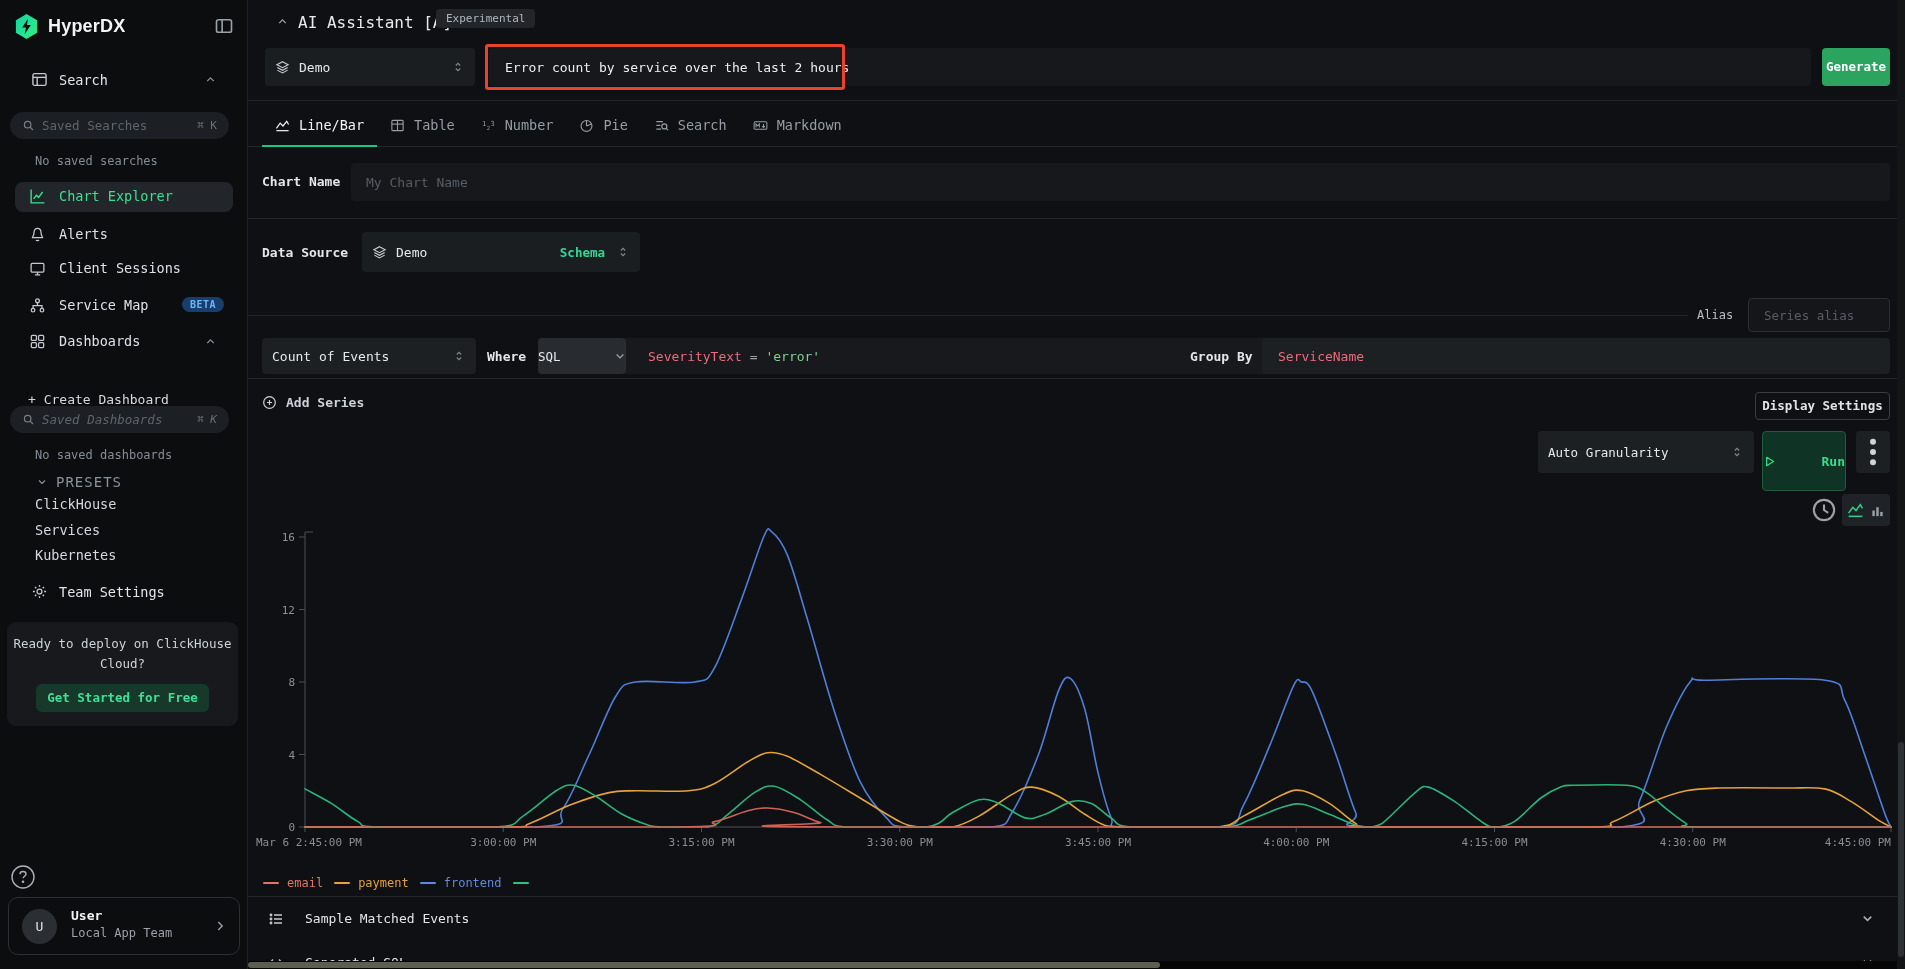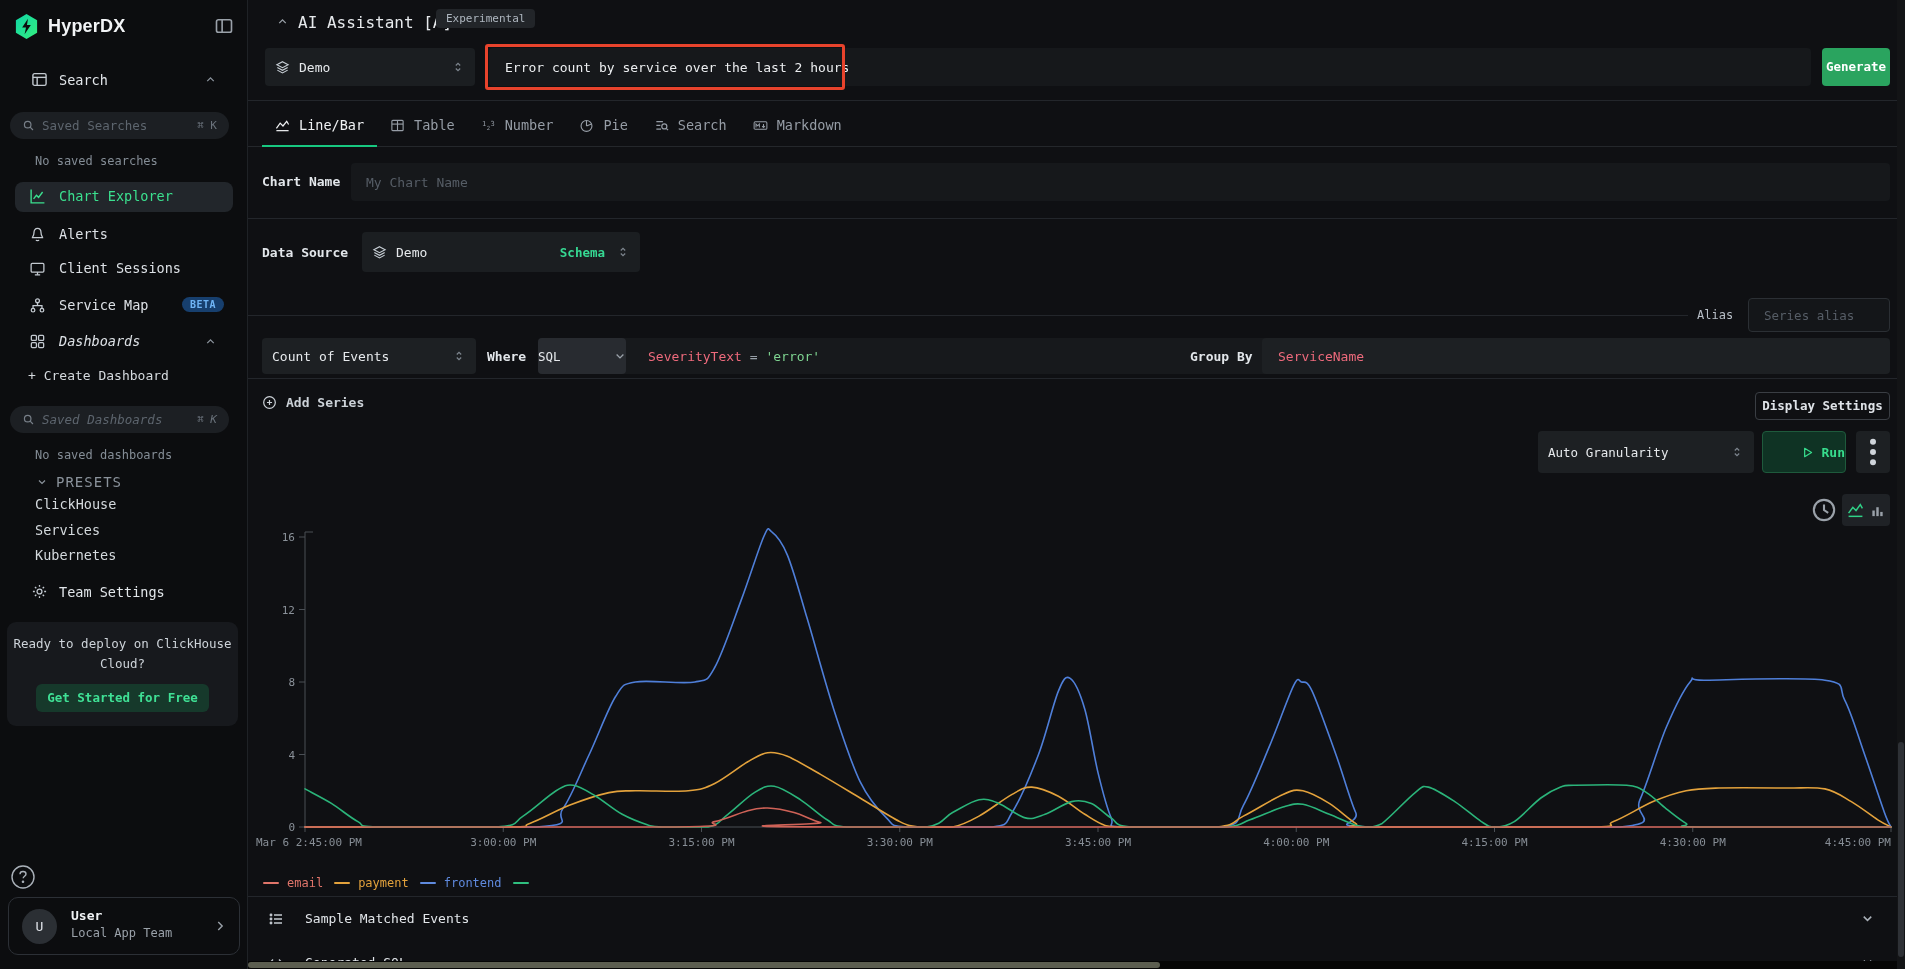--- a/index.html
+++ b/index.html
@@ -101,21 +101,21 @@
   .add-series { position:absolute; left:14px; top:390px; height:24px; display:flex; align-items:center; gap:9px; color:#ccd2d8; cursor:pointer; }
   .add-series .pc { width:15px; height:15px; }
   .add-series .al { font-size:13px; font-weight:bold; }
   .display-settings { position:absolute; left:1507px; top:392px; width:135px; height:28px; border:1px solid #3a3e44; border-radius:4px; color:#dfe3e8; font-size:12.5px; font-weight:bold; text-align:center; line-height:26px; cursor:pointer; }
 
   .range-input { position:absolute; left:905px; top:431px; width:373px; height:42px; background:#1d2023; border-radius:4px; display:flex; align-items:center; gap:10px; padding:0 13px; cursor:pointer; }
   .range-input .cal { width:15px; height:15px; color:#aab1b9; flex:0 0 auto; }
   .range-input .rv { font-size:12.5px; color:#d5dae0; white-space:nowrap; }
   .gran-select { position:absolute; left:1290px; top:431px; width:216px; height:42px; background:#1d2023; }
   .gran-select .val { font-size:12.5px; }
-  .run-btn { position:absolute; left:1514px; top:431px; width:84px; height:42px; background:#0f3324; border:1px solid #1e5a3c; border-radius:4px; display:flex; align-items:center; justify-content:flex-end; gap:8px; color:#37dd8d; cursor:pointer; }
+  .run-btn { position:absolute; left:1514px; top:431px; width:84px; height:60px; background:#0f3324; border:1px solid #1e5a3c; border-radius:4px; display:flex; align-items:center; justify-content:space-between; gap:8px; color:#37dd8d; cursor:pointer; }
   .run-btn .pl { width:13px; height:13px; }
   .run-btn .rl { font-size:13px; font-weight:bold; }
   .kebab-btn { position:absolute; left:1608px; top:431px; width:34px; height:42px; background:#1d2023; border-radius:4px; color:#cfd4da; cursor:pointer; display:flex; align-items:center; justify-content:center; }
   .kebab-btn svg { width:15px; height:15px; }
 
   .clock-btn { position:absolute; left:1562px; top:496px; width:28px; height:28px; color:#9aa1a9; cursor:pointer; display:flex; align-items:center; justify-content:center; }
   .clock-btn svg { width:17px; height:17px; }
   .charttype-toggle { position:absolute; left:1594px; top:494px; width:48px; height:32px; background:#1f2226; border-radius:4px; display:flex; align-items:center; justify-content:center; gap:6px; }
   .charttype-toggle .ln { width:17px; height:17px; color:#2fd287; cursor:pointer; }
   .charttype-toggle .br { width:15px; height:15px; color:#9aa1a9; cursor:pointer; }
@@ -229,39 +229,39 @@
             <svg class="ico" viewBox="0 0 16 16" fill="none" stroke="currentColor" stroke-width="1.2">
               <circle cx="8" cy="3.6" r="1.8"></circle>
               <circle cx="3.8" cy="12.4" r="1.7"></circle>
               <circle cx="12.2" cy="12.4" r="1.7"></circle>
               <path d="M8 5.4 V8.2 M8 8.2 H3.8 V10.7 M8 8.2 H12.2 V10.7"></path>
             </svg>
           </span>
           <span class="lb">Service Map</span>
           <span class="beta">BETA</span>
         </div>
-        <div class="side-item" style="top: 327px; font-style: italic;">
+        <div class="side-item" style="top: 327px;">
           <span class="ic">
             <svg class="ico" viewBox="0 0 16 16" fill="none" stroke="currentColor" stroke-width="1.2">
               <rect x="2.2" y="2.2" width="4.8" height="4.8" rx="1"></rect>
               <rect x="9" y="2.2" width="4.8" height="4.8" rx="1"></rect>
               <rect x="2.2" y="9" width="4.8" height="4.8" rx="1"></rect>
               <rect x="9" y="9" width="4.8" height="4.8" rx="1"></rect>
             </svg>
           </span>
           <span class="lb">Dashboards</span>
           <span class="chev">
             <svg class="ico" viewBox="0 0 16 16" fill="none" stroke="currentColor" stroke-width="1.6">
               <path d="M4 10 L8 6 L12 10"></path>
             </svg>
           </span>
         </div>
       </div>
 
-    <div class="create-dash" style="top:368px;">+ Create Dashboard</div>
+    <div class="create-dash" style="top:392px;">+ Create Dashboard</div>
 
     <div class="pill-search" style="top:406px;font-style:italic;">
       <span class="mag">
         <svg class="ico" viewBox="0 0 16 16" fill="none" stroke="currentColor" stroke-width="1.5">
             <circle cx="7" cy="7" r="4"></circle>
             <line x1="10" y1="10" x2="13.5" y2="13.5"></line>
           </svg>
       </span>
       <span class="pill-ph">Saved Dashboards</span>
       <span class="pill-kbd">⌘ K</span>

